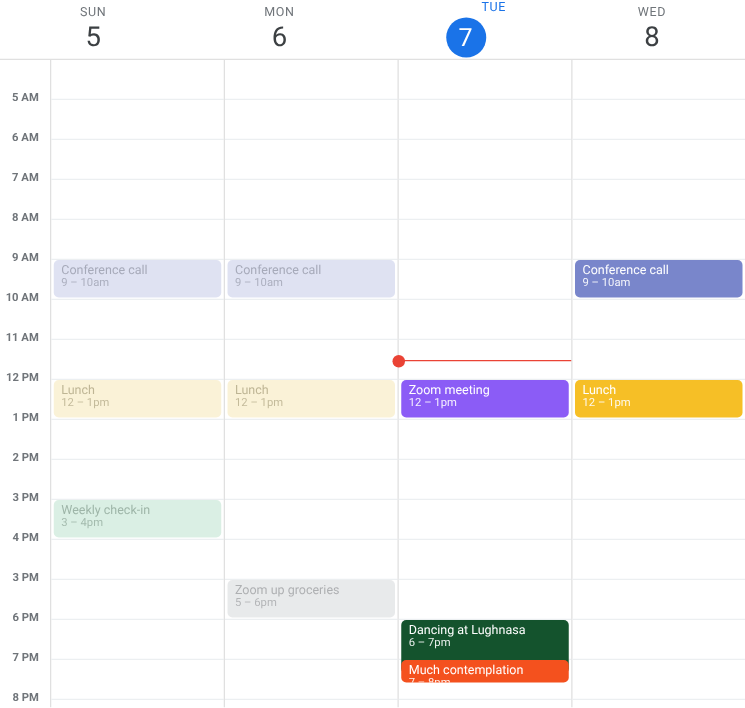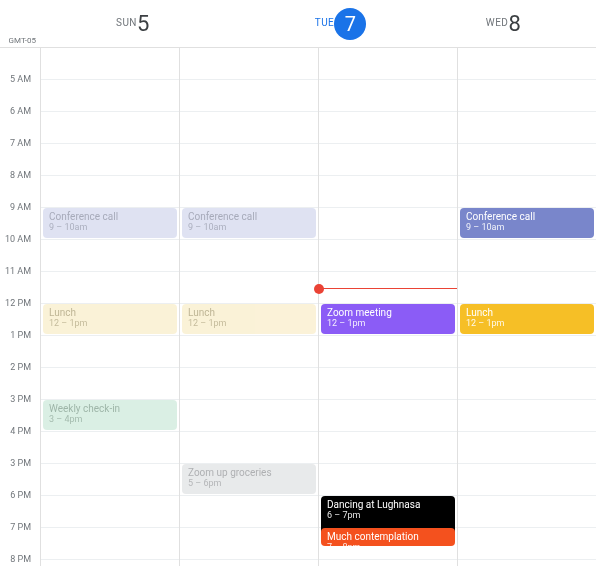--- a/index.html
+++ b/index.html
@@ -29,21 +29,21 @@
   .tz-label {
     position: absolute;
     bottom: 2px;
     right: 4px;
     font-size: 8px;
     color: #70757a;
   }
   .day-header {
     flex: 1;
     display: flex;
-    flex-direction: row;
+    flex-direction: column;
     align-items: center;
     justify-content: center;
     color: #70757a;
     cursor: pointer;
   }
   .day-header .dow {
     font-size: 10px;
     letter-spacing: 0.5px;
     margin-bottom: 2px;
   }
@@ -84,20 +84,21 @@
   .hour-label {
     height: 32px;
     position: relative;
   }
   .hour-label span {
     position: absolute;
     top: -6px;
     right: 9px;
     font-size: 9px;
     color: #70757a;
+    font-weight: bold;
   }
   .day-grid {
     flex: 1;
     display: flex;
     position: relative;
   }
   .day-col {
     flex: 1;
     border-left: 1px solid #e0e0e0;
     position: relative;
@@ -146,27 +147,28 @@
     height: 10px;
     background: #ea4335;
     border-radius: 50%;
   }
 </style>
 </head>
 <body>
 
 <div class="calendar">
   <div class="header-row">
-    <div class="gutter">
-      <div class="tz-label">GMT-05</div>
-    </div>
     <div id="day-headers" style="display:flex;flex:1">
         <div class="day-header">
           <div class="dow">SUN</div>
           <div class="num">5</div>
+        </div>
+        <div class="day-header">
+          <div class="dow">MON</div>
+          <div class="num">6</div>
         </div>
         <div class="day-header today">
           <div class="dow">TUE</div>
           <div class="num">7</div>
         </div>
         <div class="day-header">
           <div class="dow">WED</div>
           <div class="num">8</div>
         </div>
       </div>
@@ -302,21 +304,21 @@
             <div class="hour-line"></div>
             <div class="hour-line"></div>
             <div class="hour-line"></div>
             <div class="hour-line"></div>
             <div class="hour-line"></div>
             <div class="hour-line"></div>
             <div class="event" style="top: 256px; height: 30px; background: #8b5cf6; color: rgb(255, 255, 255);">
               <div class="title">Zoom meeting</div>
               <div class="time">12 – 1pm</div>
             </div>
-            <div class="event" style="top: 448px; height: 43px; background: #000000; color: rgb(255, 255, 255);">
+            <div class="event" style="top: 448px; height: 43px; background: #14532d; color: rgb(255, 255, 255);">
               <div class="title">Dancing at Lughnasa</div>
               <div class="time">6 – 7pm</div>
             </div>
             <div class="event" style="top: 480px; height: 18px; background: rgb(244, 81, 30); color: rgb(255, 255, 255);">
               <div class="title">Much contemplation</div>
               <div class="time">7 – 8pm</div>
             </div>
             <div class="now-line" style="top: 240px;">
               <div class="now-dot"></div>
             </div>

